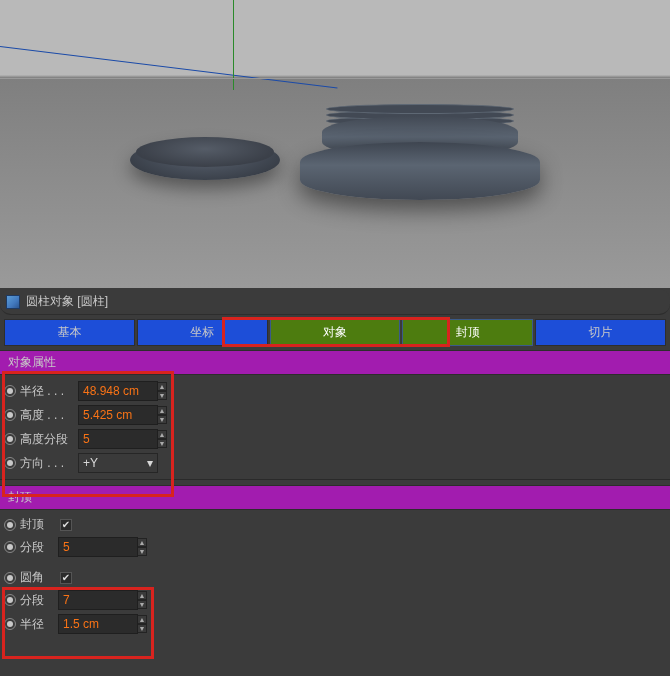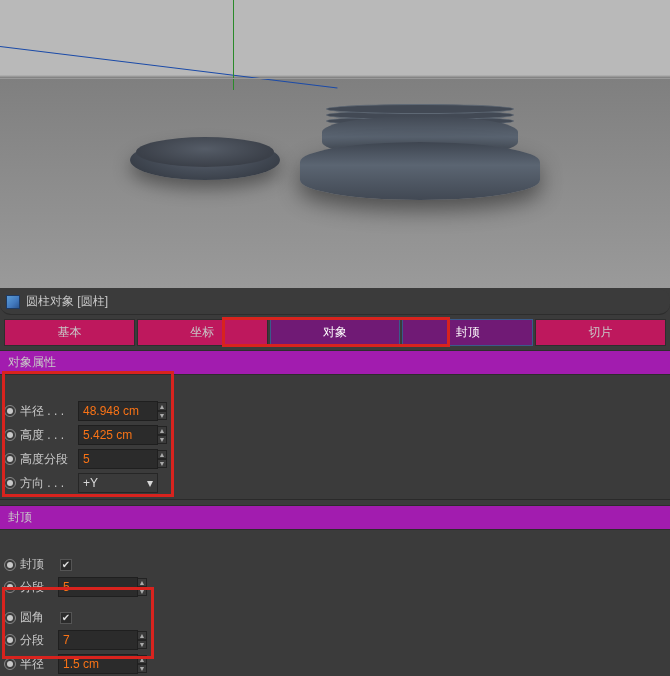--- a/index.html
+++ b/index.html
@@ -90,40 +90,39 @@
     .tabs {
       display: flex;
       gap: 2px;
       padding: 4px 4px;
       background: #3b3b3b;
     }
     .tab {
       flex: 1;
       text-align: center;
       padding: 4px 2px;
-      background: #be185d;
+      background: #1d4ed8;
       border: 1px solid #2e2e2e;
       color: #c8c8c8;
       cursor: pointer;
     }
     .tab.active {
-      background: #701a75;
+      background: #4d7c0f;
       color: #fff;
       border-color: #3a5a8a;
     }
     .section-header {
       background: #a21caf;
       padding: 3px 8px;
       font-weight: 500;
       border-top: 1px solid #2d2d2d;
       border-bottom: 1px solid #2d2d2d;
     }
     .props {
       padding: 4px 4px;
-      margin-top: 20px;
     }
     .prop-row {
       display: flex;
       align-items: center;
       padding: 2px 0;
     }
     .radio {
       width: 12px; height: 12px; margin-right: 4px;
       border: 1px solid #888; border-radius: 50%;
       display: inline-flex; align-items: center; justify-content: center;

